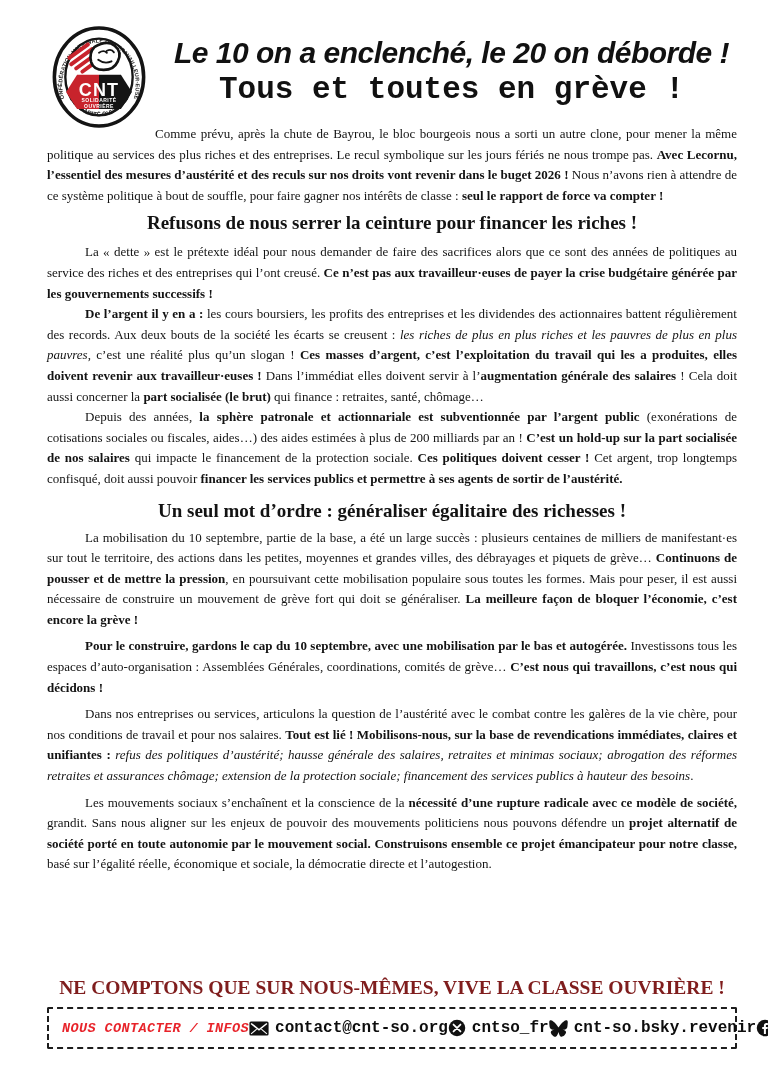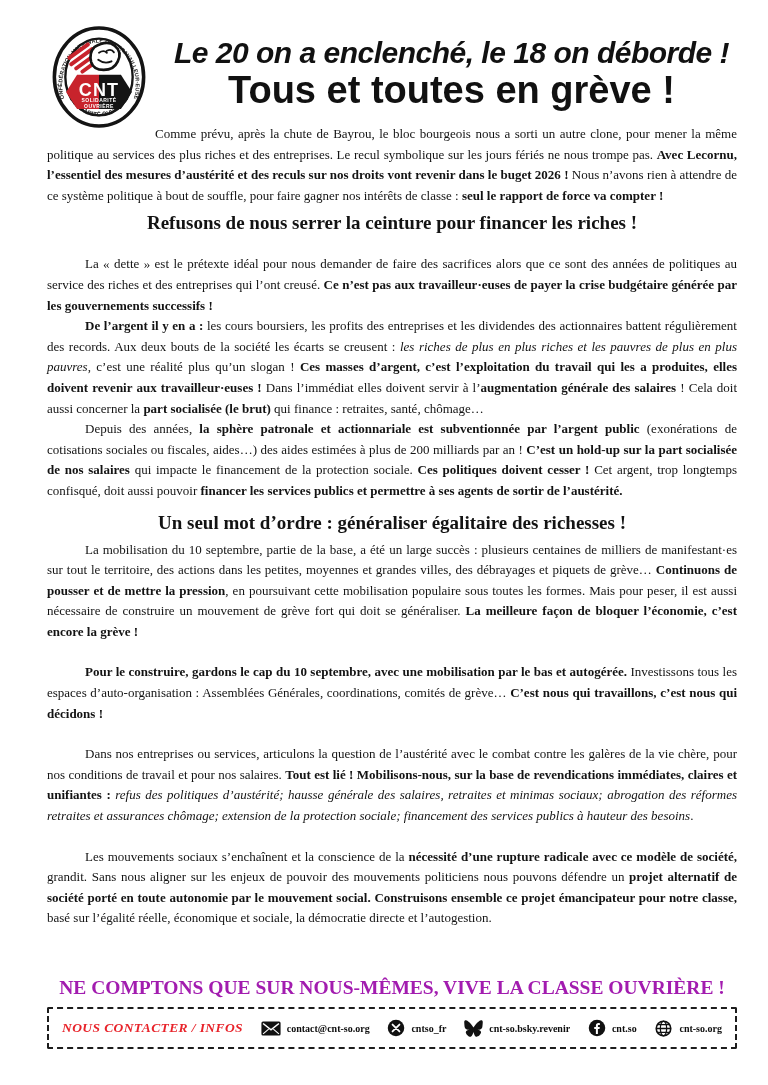--- a/index.html
+++ b/index.html
@@ -13,58 +13,58 @@
   }
   
   .logo-wrap{position:absolute;left:52px;top:26px;width:94px;height:102px;}
   .titles{
     margin-left:165px;margin-right:30px;
     padding-top:37px;text-align:center;
     font-family:"Liberation Sans", sans-serif;
     color:#111;
   }
   .title1{font-size:30px;line-height:32px;font-weight:bold;font-style:italic;letter-spacing:-0.5px;white-space:nowrap;}
-  .title2{font-size:38px;line-height:34px;font-weight:bold;margin-top:4px;}
+  .title2{font-size:31px;line-height:34px;font-weight:bold;margin-top:4px;font-family:Liberation Mono, monospace;}
   
   main{margin:0 31px 0 47px;}
   .par{
     margin:0;text-align:justify;
     font-size:13px;line-height:20.6px;
     text-indent:38px;
   }
   .par.first{text-indent:108px;margin-top:17px;}
-  .gap{margin-top:20px;}
+  .gap{margin-top:6px;}
   .b{font-weight:bold;}
   .i{font-style:italic;}
   .bi{font-weight:bold;}
   .section-heading{
-    margin:4px 0 18px 0;
+    margin:4px 0 6px 0;
     font-size:19px;line-height:26px;font-weight:bold;
     text-align:center;
   }
   .section-heading.second{margin:8px 0 4px 0;}
   
   .slogan{
     position:absolute;left:47px;right:31px;top:976px;
     text-align:center;font-weight:bold;font-size:19.5px;line-height:24px;
-    font-family:"Liberation Serif", serif;color:#a21caf;
+    font-family:"Liberation Serif", serif;color:#7f1d1d;
   }
   .contact-bar{
     position:absolute;left:47px;right:31px;top:1007px;height:38px;
     border:2.5px dashed #1d1d1d;border-radius:2px;
     display:flex;align-items:center;justify-content:space-between;
     padding:0 13px;box-sizing:content-box;
-    font-family:Liberation Serif, serif;
+    font-family:Liberation Mono, monospace;
     text-align:right;
   }
   .contact-label{
     color:#e8232a;font-weight:bold;font-style:italic;
     font-size:13.5px;letter-spacing:0.4px;white-space:nowrap;
   }
-  .citem{display:flex;align-items:center;gap:6px;font-weight:bold;font-size:10px;color:#0d0d0d;white-space:nowrap;}
+  .citem{display:flex;align-items:center;gap:6px;font-weight:bold;font-size:16px;color:#0d0d0d;white-space:nowrap;}
   .citem svg{display:block;}
   
   .ringtext{font-family:"Liberation Sans", sans-serif;font-weight:bold;fill:#1a1a1a;}
 </style>
 </head>
 <body>
 
 <div class="page">
 
   <div class="logo-wrap">
@@ -98,21 +98,21 @@
         <polygon points="60,62 88,62 102,84 88,106 60,106" fill="#141414"></polygon>
         <text x="60" y="89" text-anchor="middle" font-family="Liberation Sans, sans-serif" font-weight="bold" font-size="23" letter-spacing="1.5" fill="#ffffff">CNT</text>
         <text x="60" y="97.5" text-anchor="middle" font-family="Liberation Sans, sans-serif" font-weight="bold" font-size="6.4" letter-spacing="0.6" fill="#ffffff">SOLIDARITÉ</text>
         <text x="60" y="104.5" text-anchor="middle" font-family="Liberation Sans, sans-serif" font-weight="bold" font-size="6.4" letter-spacing="0.6" fill="#ffffff">OUVRIÈRE</text>
       </g>
     </svg>
   </div>
 
   <header>
     <div class="titles">
-      <div class="title1">Le 20 on a enclenché, le 18 on déborde !</div>
+      <div class="title1">Le 10 on a enclenché, le 20 on déborde !</div>
       <div class="title2">Tous et toutes en grève !</div>
     </div>
   </header>
 
   <main>
 
     <p class="par first"><span>Comme prévu, après la chute de Bayrou, le bloc bourgeois nous a sorti un autre clone, pour mener la même politique au services des plus riches et des entreprises. Le recul symbolique sur les jours fériés ne nous trompe pas. </span><span class="b">Avec Lecornu, l’essentiel des mesures d’austérité et des reculs sur nos droits vont revenir dans le buget 2026 !</span><span> Nous n’avons rien à attendre de ce système politique à bout de souffle, pour faire gagner nos intérêts de classe : </span><span class="b">seul le rapport de force va compter !</span></p>
 
     <h3 class="section-heading">Refusons de nous serrer la ceinture pour financer les riches !</h3>
 

